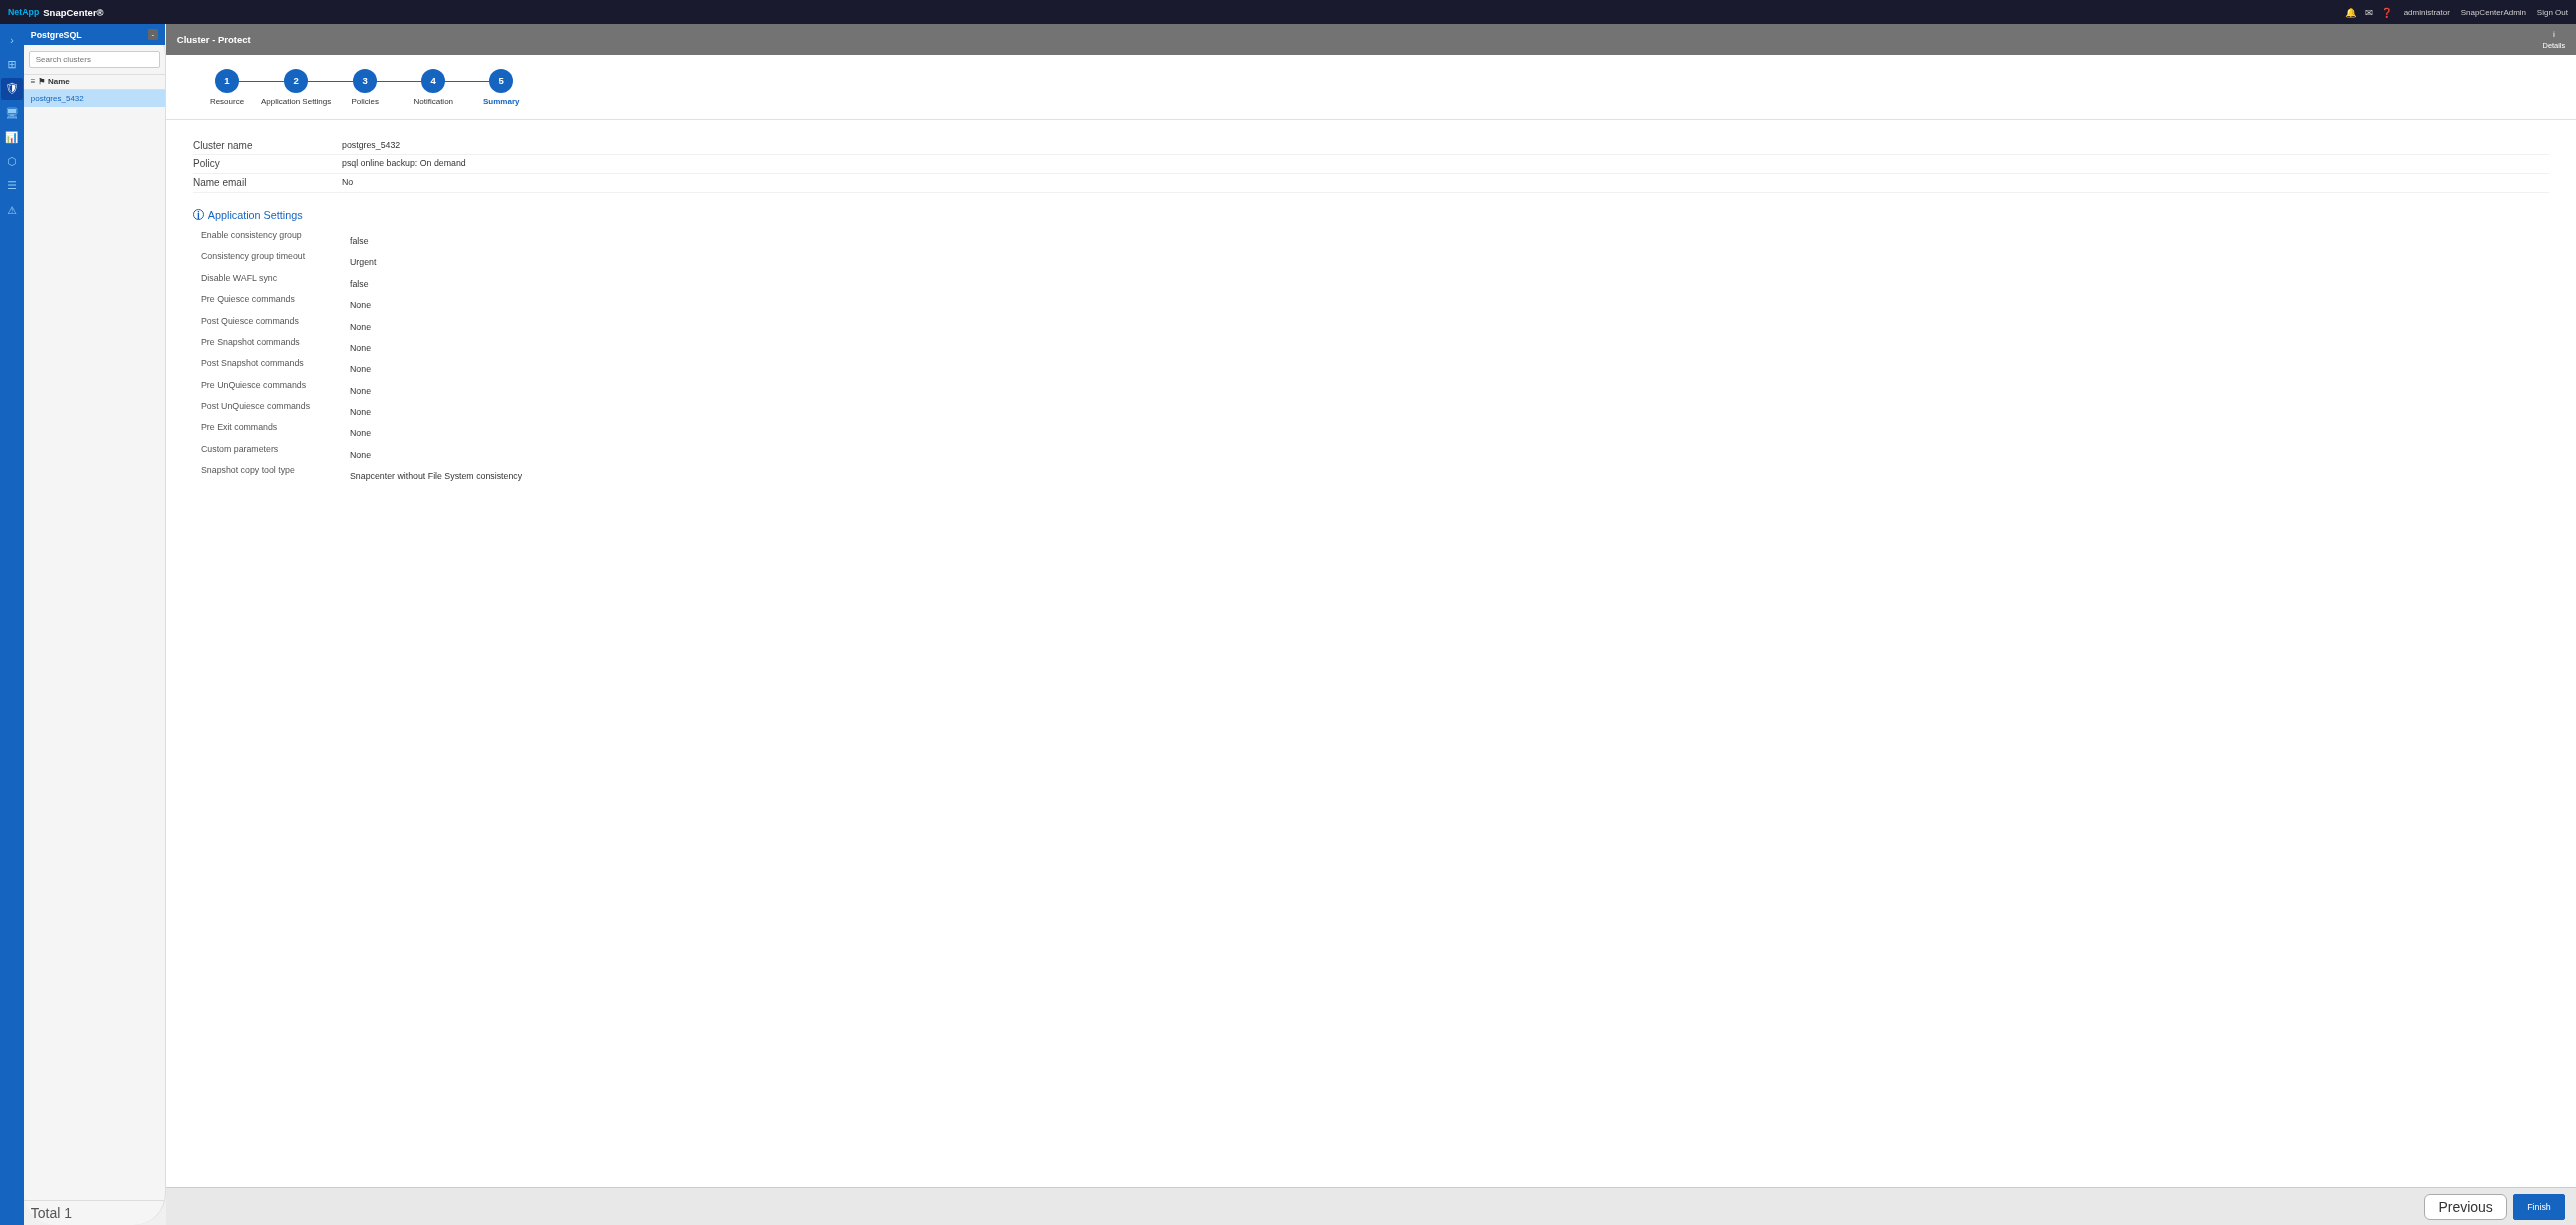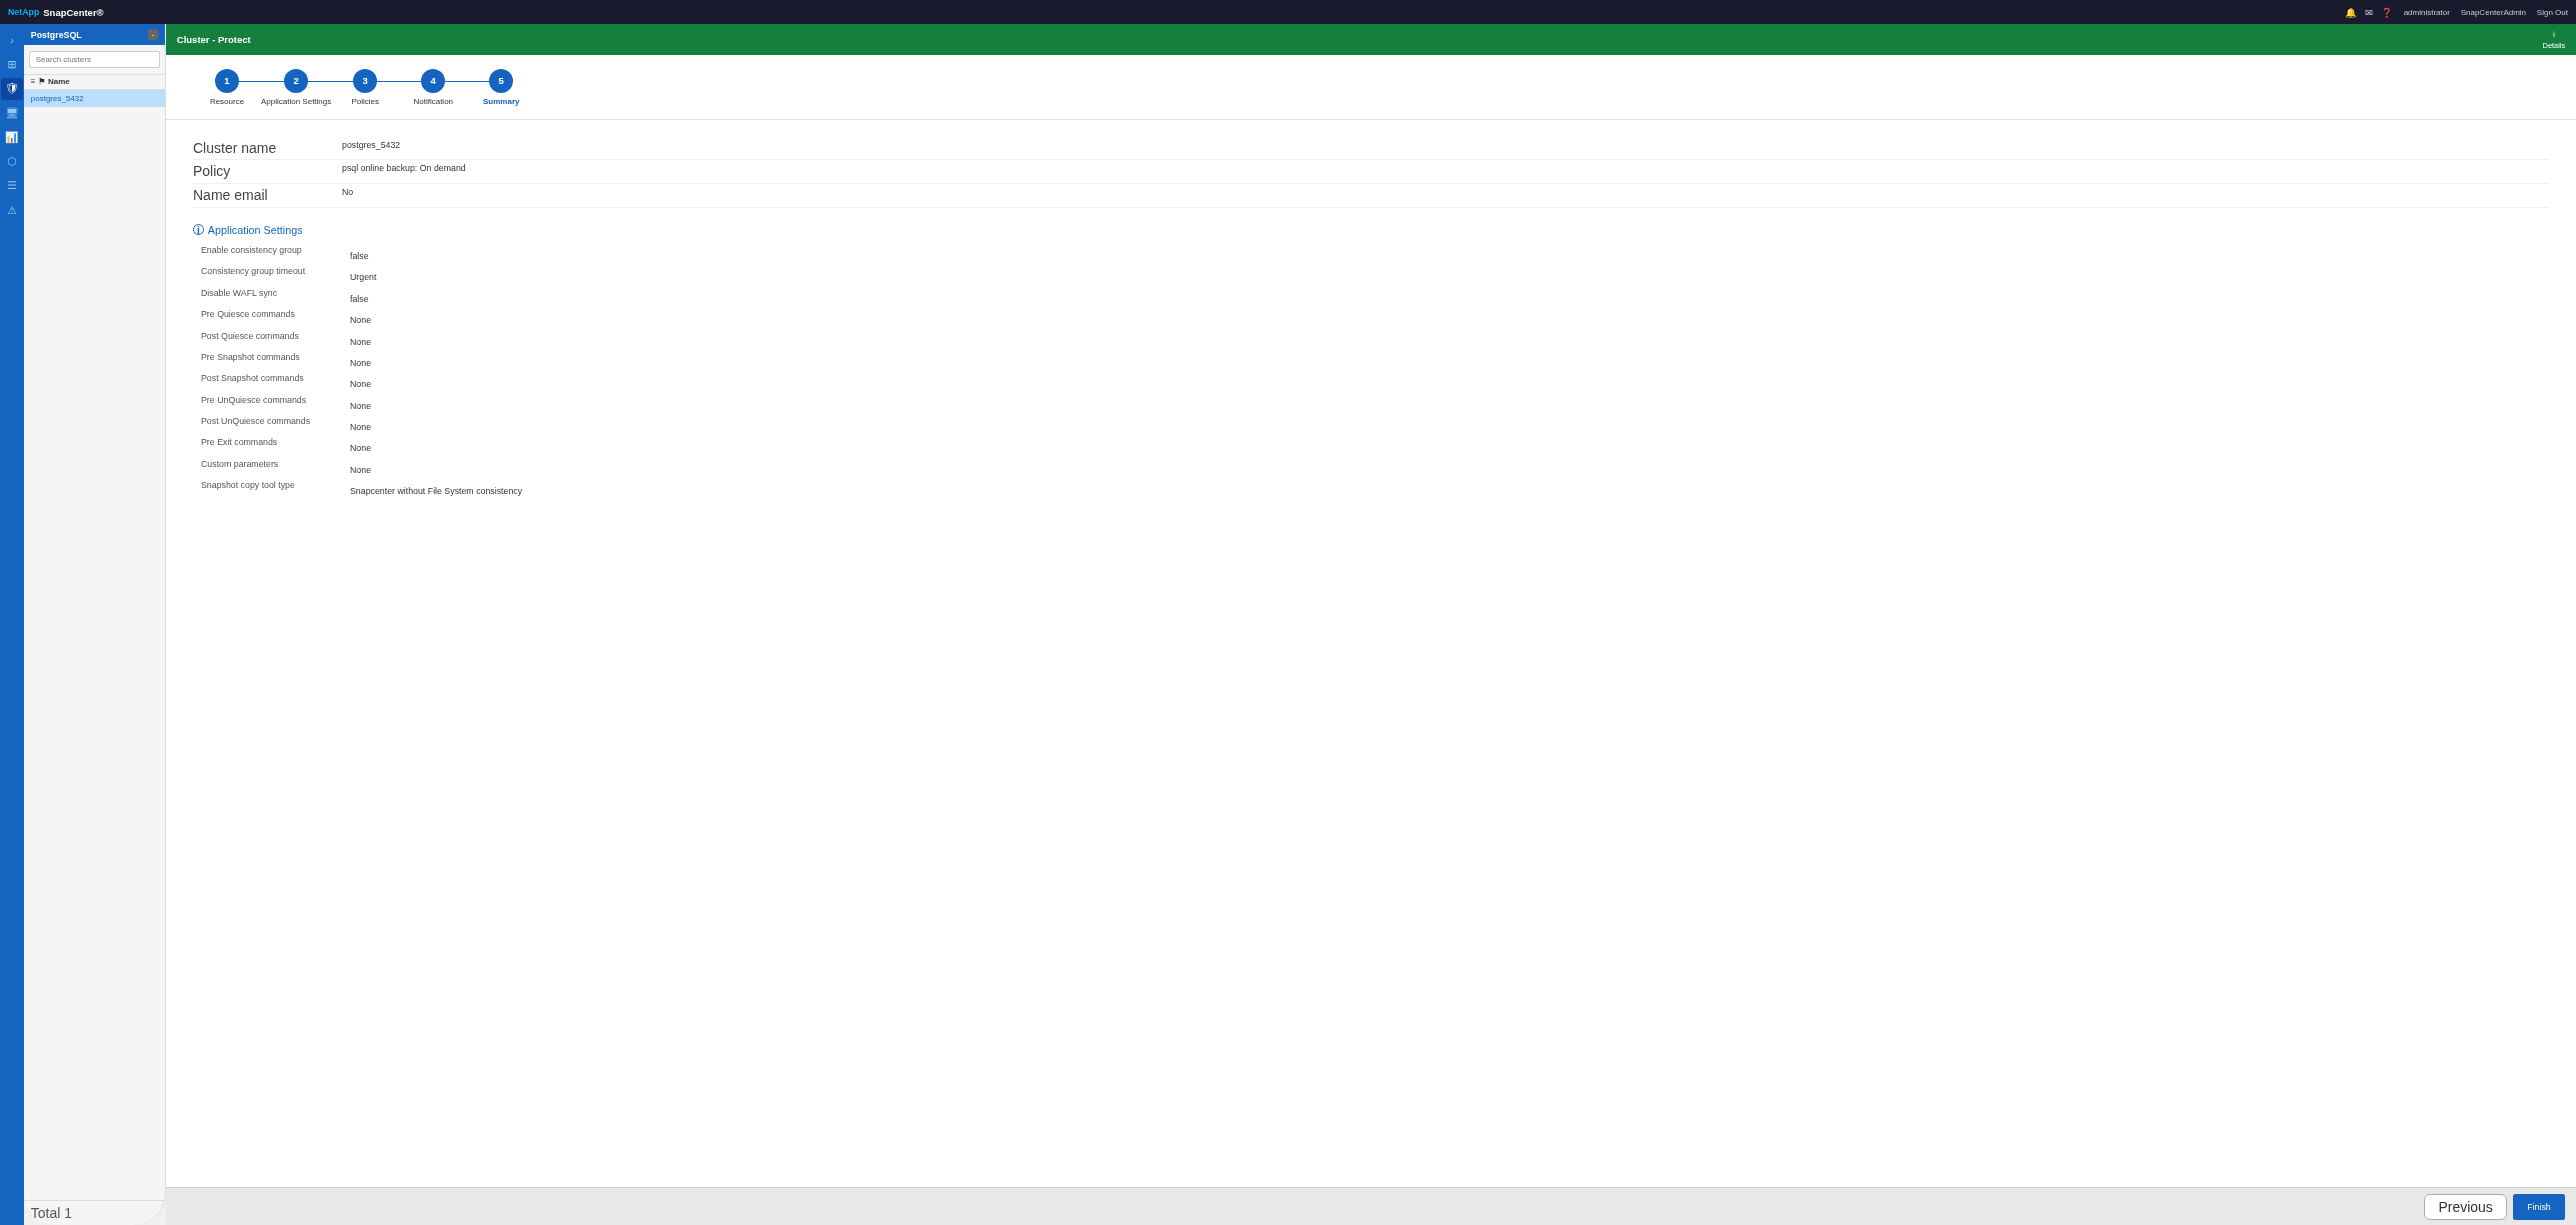--- a/index.html
+++ b/index.html
@@ -119,21 +119,21 @@
     }
 
     
     .content-area {
       flex: 1;
       display: flex;
       flex-direction: column;
       overflow: hidden;
     }
     .content-header {
-      background: #15803d;
+      background: #737373;
       color: white;
       padding: 5.4px 10.8px;
       font-size: 9.5px;
       font-weight: bold;
       flex-shrink: 0;
       display: flex;
       align-items: center;
       justify-content: space-between;
     }
     .details-btn {
@@ -206,21 +206,21 @@
     
     .summary-section { margin-bottom: 16px; }
     .summary-row {
       display: flex;
       padding: 3.4px 0;
       border-bottom: 0.7px solid #f0f0f0;
     }
     .summary-label {
       width: 149px;
       color: #444;
-      font-size: 14px;
+      font-size: 10px;
       flex-shrink: 0;
     }
     .summary-value {
       color: #333;
       font-size: 8.8px;
     }
 
     .app-settings-header {
       display: flex;
       align-items: center;

